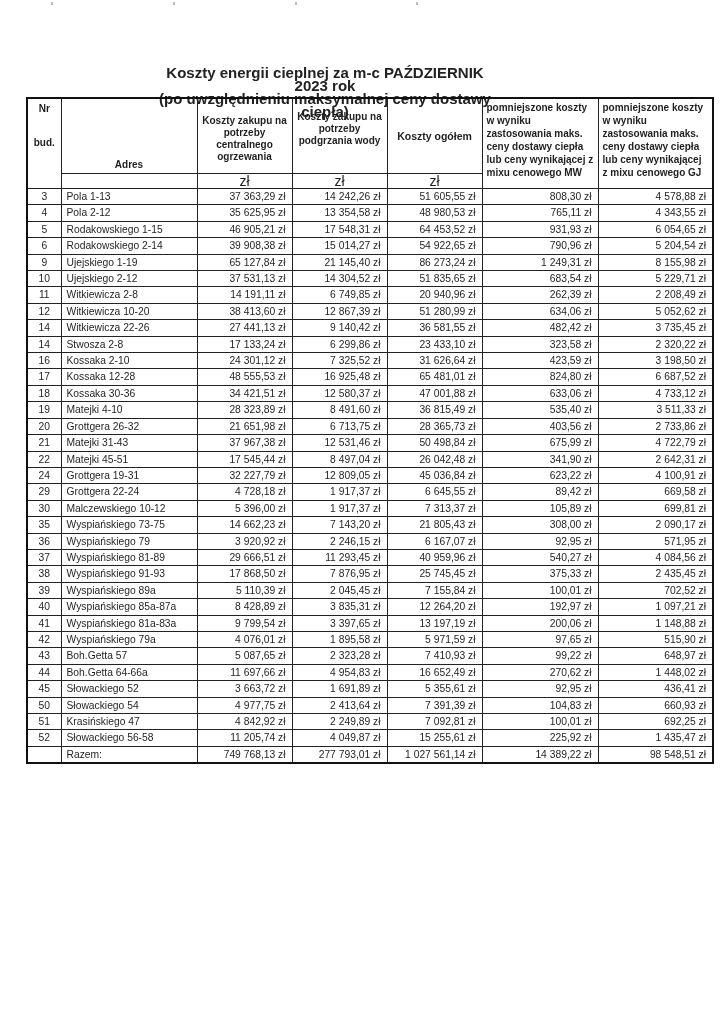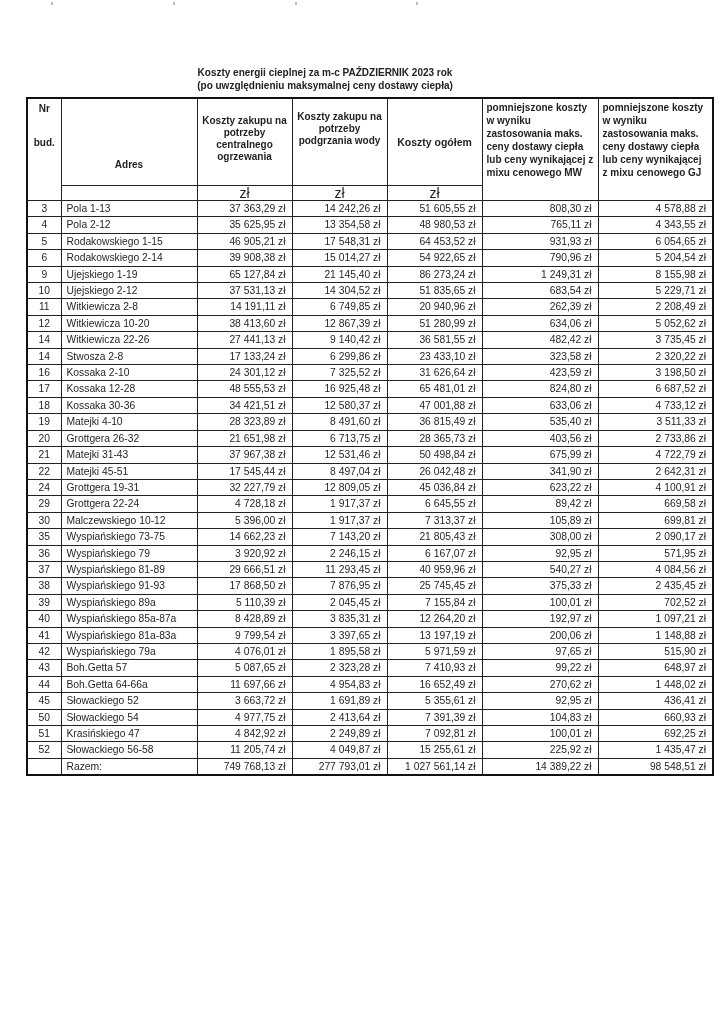--- a/index.html
+++ b/index.html
@@ -1,30 +1,30 @@
 <!DOCTYPE html>
 <html><head>
 <meta charset="utf-8">
 <style>
   html, body { margin: 0; padding: 0; background: #ffffff; }
   body { width: 724px; height: 1024px; position: relative; overflow: hidden;
          font-family: "Liberation Sans", sans-serif; color: #1a1a1a; }
   .ticks { position: absolute; top: 2px; left: 0; width: 724px; height: 6px; }
   .tick { position: absolute; top: 0; width: 2px; height: 3px; background: #bbb; }
   .title { position: absolute; left: 150px; width: 350px; top: 66px; text-align: center;
-           font-size: 10px; font-weight: bold; line-height: 13px; color: #222; }
+           font-size: 15px; font-weight: bold; line-height: 13px; color: #222; }
   table { position: absolute; left: 26px; top: 97px; border-collapse: collapse;
           table-layout: fixed; width: 686px; }
   td, th { border: 1px solid #222; padding: 0 4px; font-size: 10.3px; line-height: 15.4px;
            height: 15.4px; white-space: nowrap; overflow: hidden; color: #1f1f1f; }
   th { font-weight: bold; font-size: 10px; line-height: 12px; vertical-align: middle; }
   .hdr-nr { vertical-align: top; text-align: center; }
   .hdr-nr .nr { display: block; margin-top: 4px; }
   .hdr-nr .bud { display: block; margin-top: 22px; }
-  .hdr-adres { vertical-align: bottom; text-align: center; padding-bottom: 14px; }
+  .hdr-adres { vertical-align: bottom; text-align: center; padding-bottom: 2px; }
   .hdr-wrap { white-space: normal; text-align: center; }
   .hdr-small { white-space: normal; text-align: left; font-size: 10px; line-height: 13px; vertical-align: top; padding-top: 2px; }
   .unit { font-weight: normal; text-align: center; font-size: 14px; height: 14px; line-height: 14px; }
   .c-nr { text-align: center; }
   .c-addr { text-align: left; padding-left: 5px; }
   .c-num { text-align: right; padding-right: 6px; }
   tr.total td { font-weight: normal; margin-top: 24px; }
   table { border: 2px solid #111; }
 </style>
 </head>

